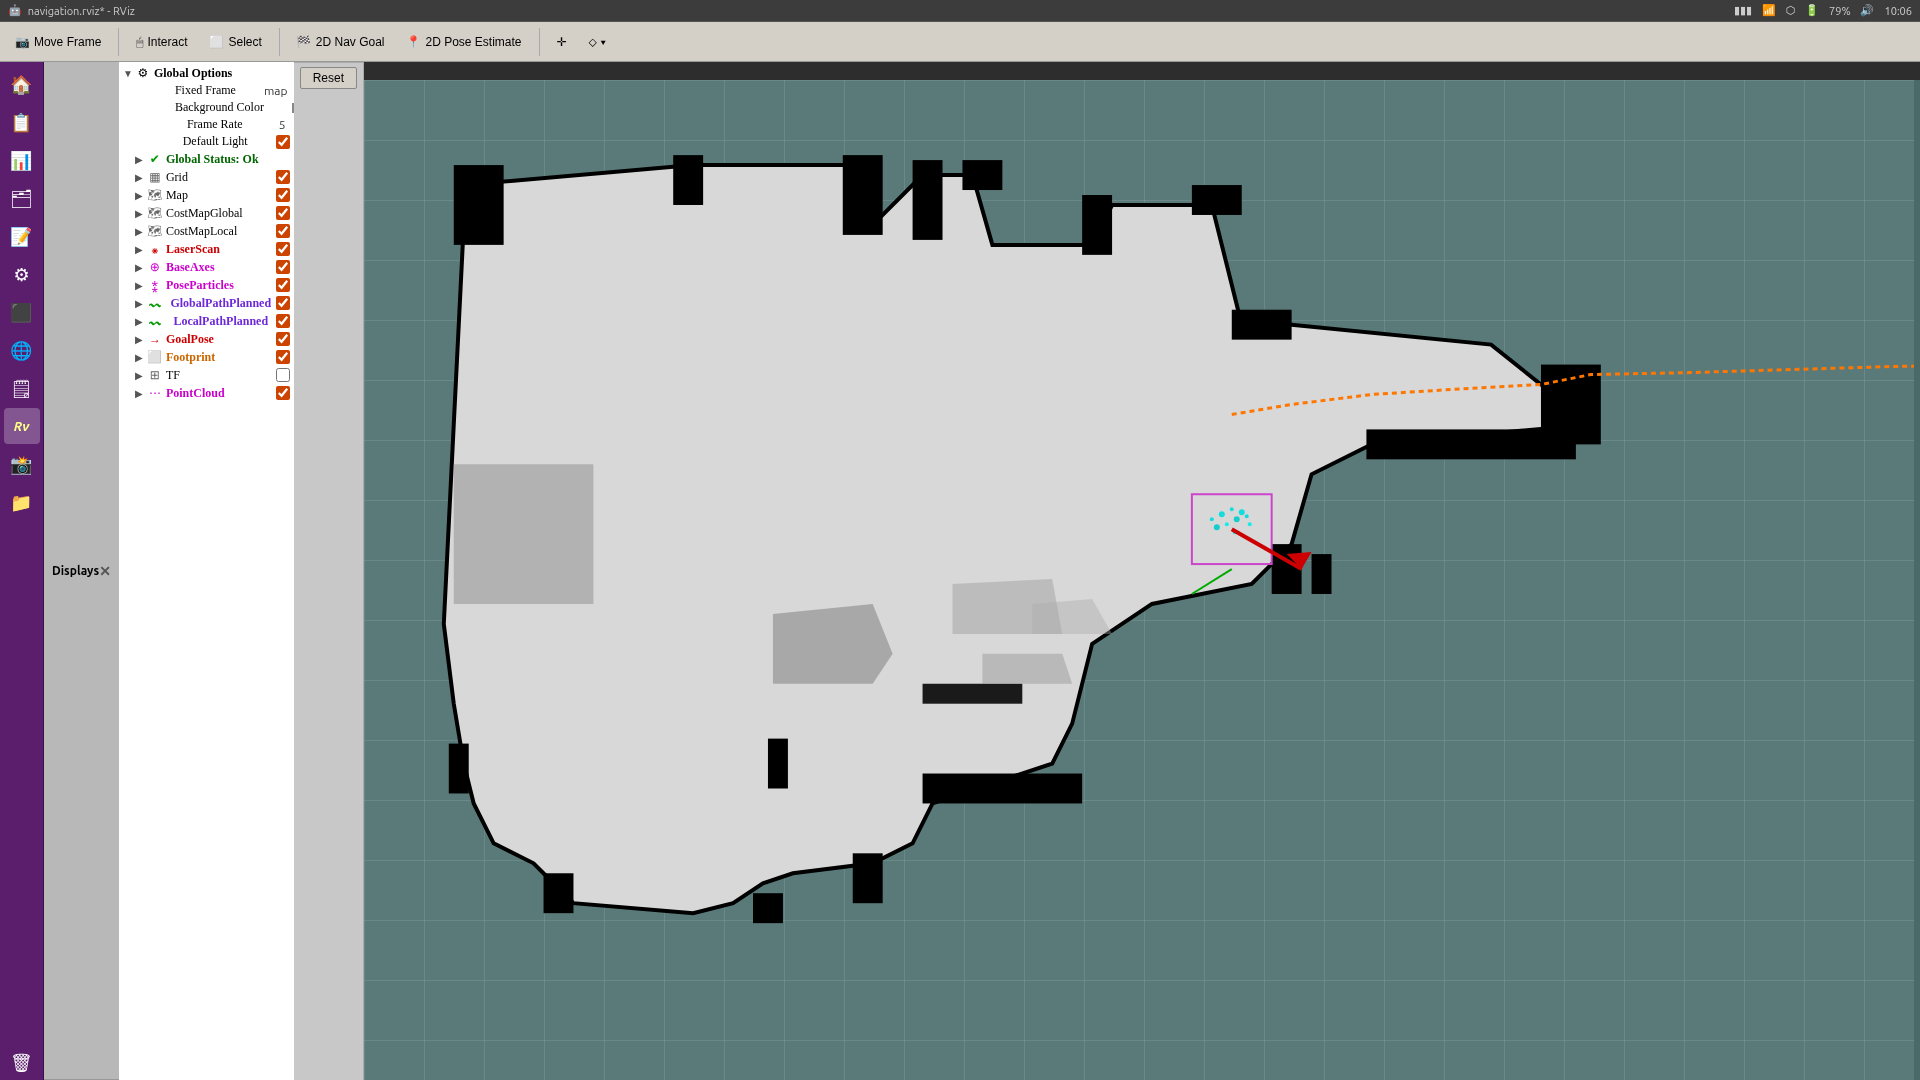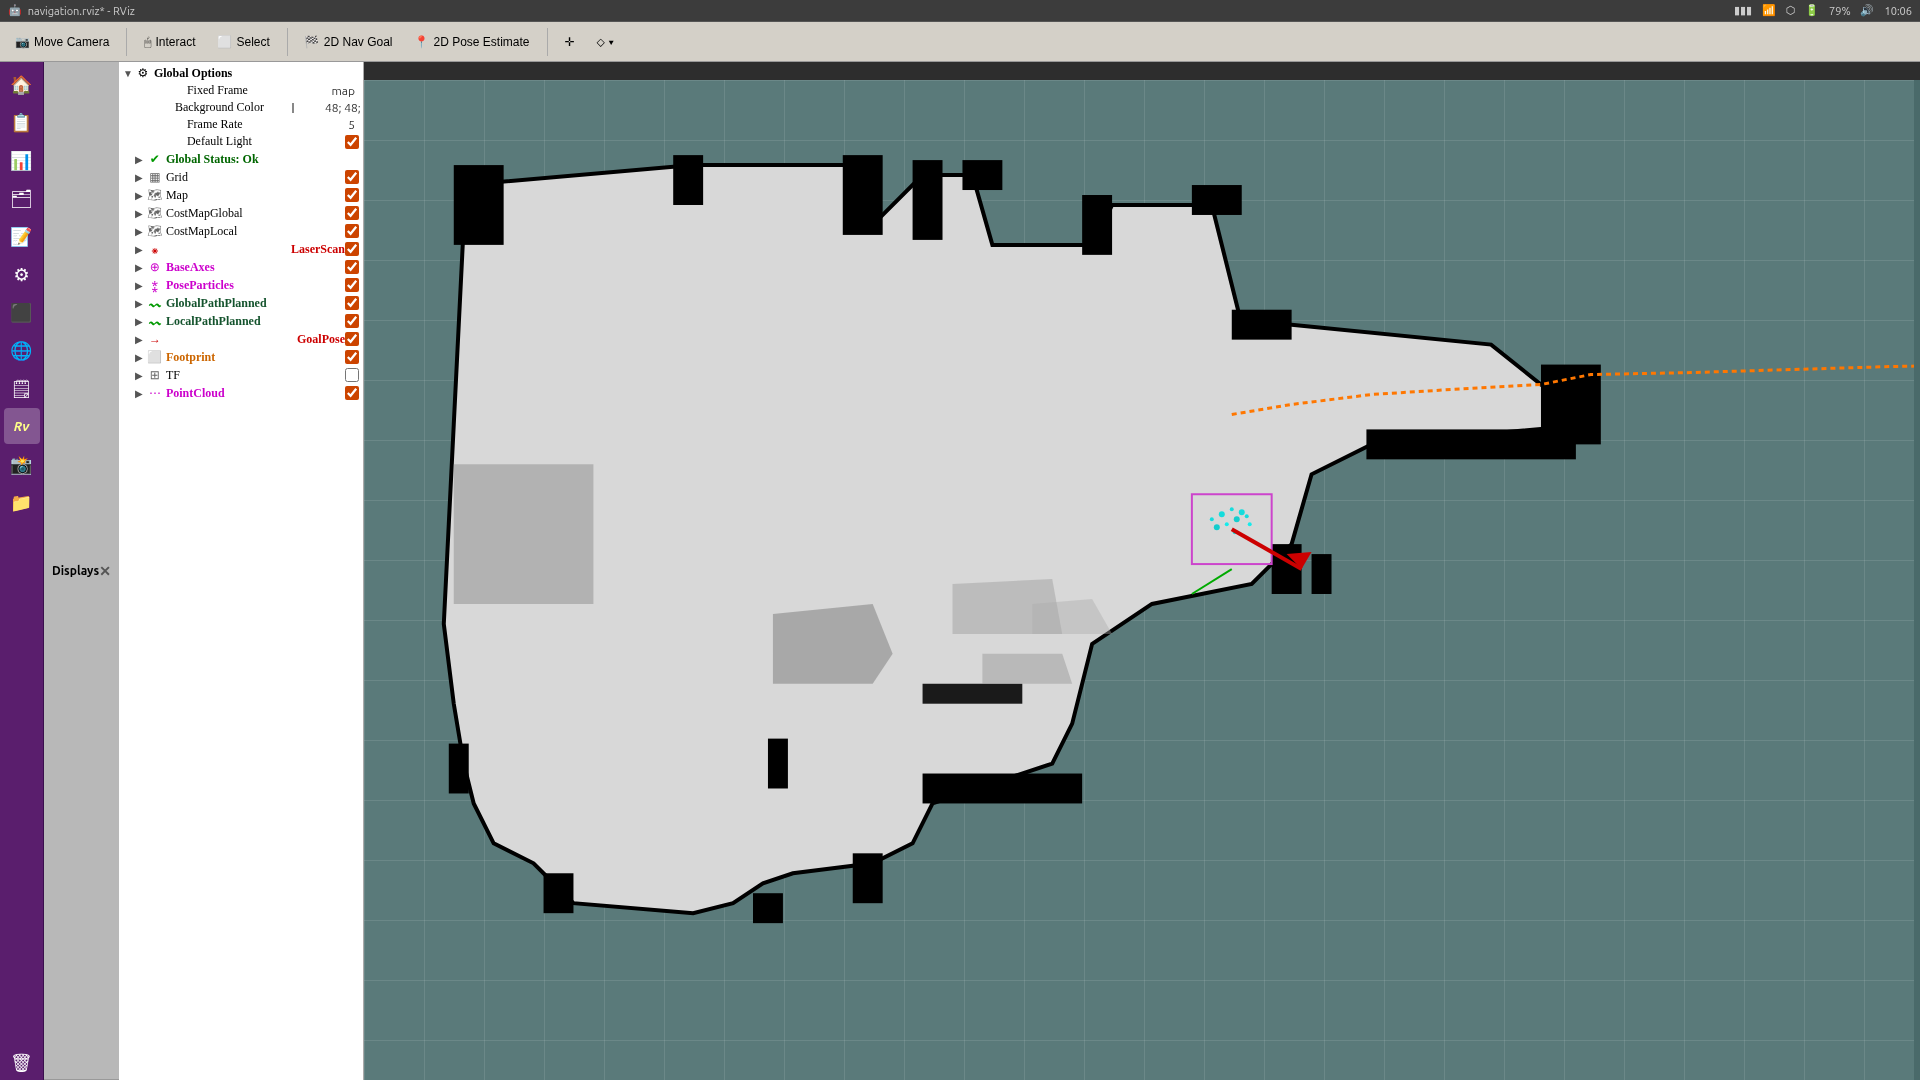--- a/index.html
+++ b/index.html
@@ -103,23 +103,23 @@
     }
 
     
     .indent-1 { padding-left: 16px; }
     .indent-2 { padding-left: 28px; gap: 28px; }
 
     
     .status-ok { color: #006600; font-weight: bold; }
 
     
-    .label-red { color: #cc0000; font-weight: bold; text-align: right; }
+    .label-red { color: #cc0000; font-weight: bold; }
     .label-magenta { color: #cc00cc; font-weight: bold; }
-    .label-green { color: #14532d; font-weight: bold; }
+    .label-green { color: #6d28d9; font-weight: bold; text-align: center; }
     .label-orange { color: #cc6600; font-weight: bold; }
 
     
     #map-svg { position: absolute; top: 0; left: 0; width: 100%; height: 100%; }
   </style>
 </head>
 <body>
 
 <div id="titlebar">
   <div id="titlebar-left">
@@ -133,21 +133,21 @@
     <span>🔋</span>
     <span>79%</span>
     <span>🔊</span>
     <span>10:06</span>
   </div>
 </div>
 
 <div id="toolbar">
   <button class="toolbar-btn">
     <span>📷</span>
-    <span>Move Camera</span>
+    <span>Move Frame</span>
   </button>
   <div class="toolbar-separator"></div>
   <button class="toolbar-btn">
     <span>🖱</span>
     <span>Interact</span>
   </button>
   <button class="toolbar-btn">
     <span>⬜</span>
     <span>Select</span>
   </button>
@@ -320,20 +320,23 @@
       <div class="tree-item indent-1">
         <span class="arrow">▶</span>
         <span class="item-icon" style="color:#cc00cc;">⋯</span>
         <span class="item-label label-magenta">PointCloud</span>
         <input type="checkbox" class="checkbox" checked="" style="margin-left: auto; accent-color: rgb(204, 68, 0);">
       </div>
 
     </div>
 
     <div id="displays-lower"></div>
+    <div style="padding: 4px 6px; background:#c8c8c8; border-top:1px solid #aaa;">
+      <button class="disp-btn">Reset</button>
+    </div>
 
   </div>
 
   <div id="viewport">
     <div id="viewport-grid"></div>
 
     <svg id="map-svg" viewBox="0 0 1560 1010" preserveAspectRatio="xMidYMid meet">
 
       <g transform="translate(30, 40)">
 

